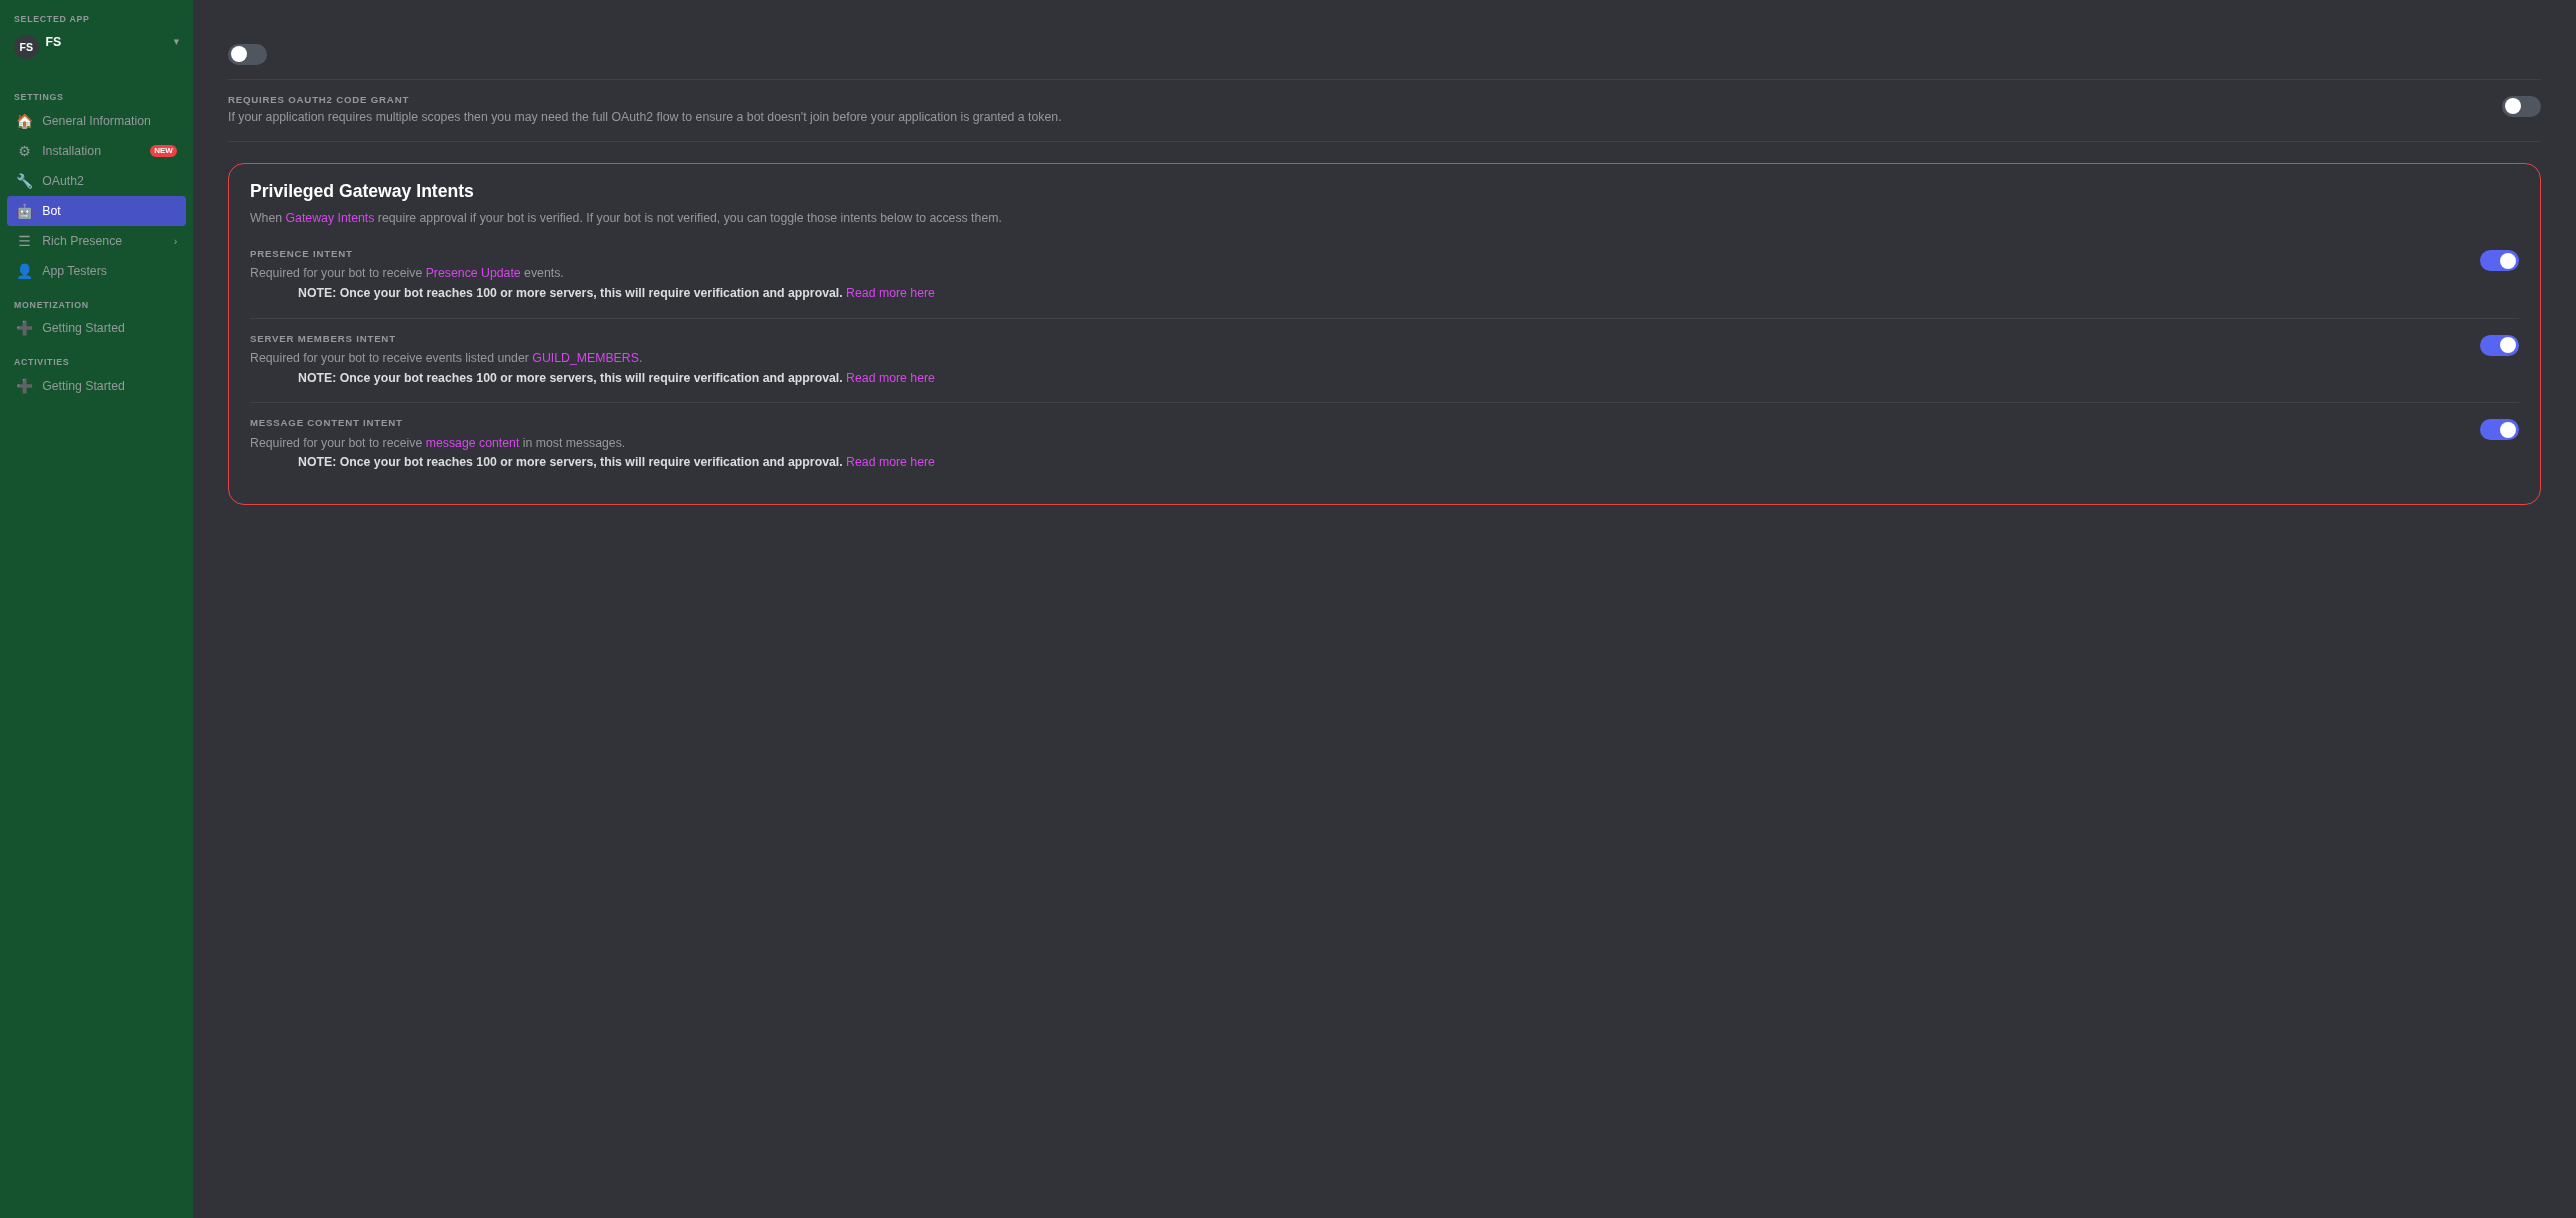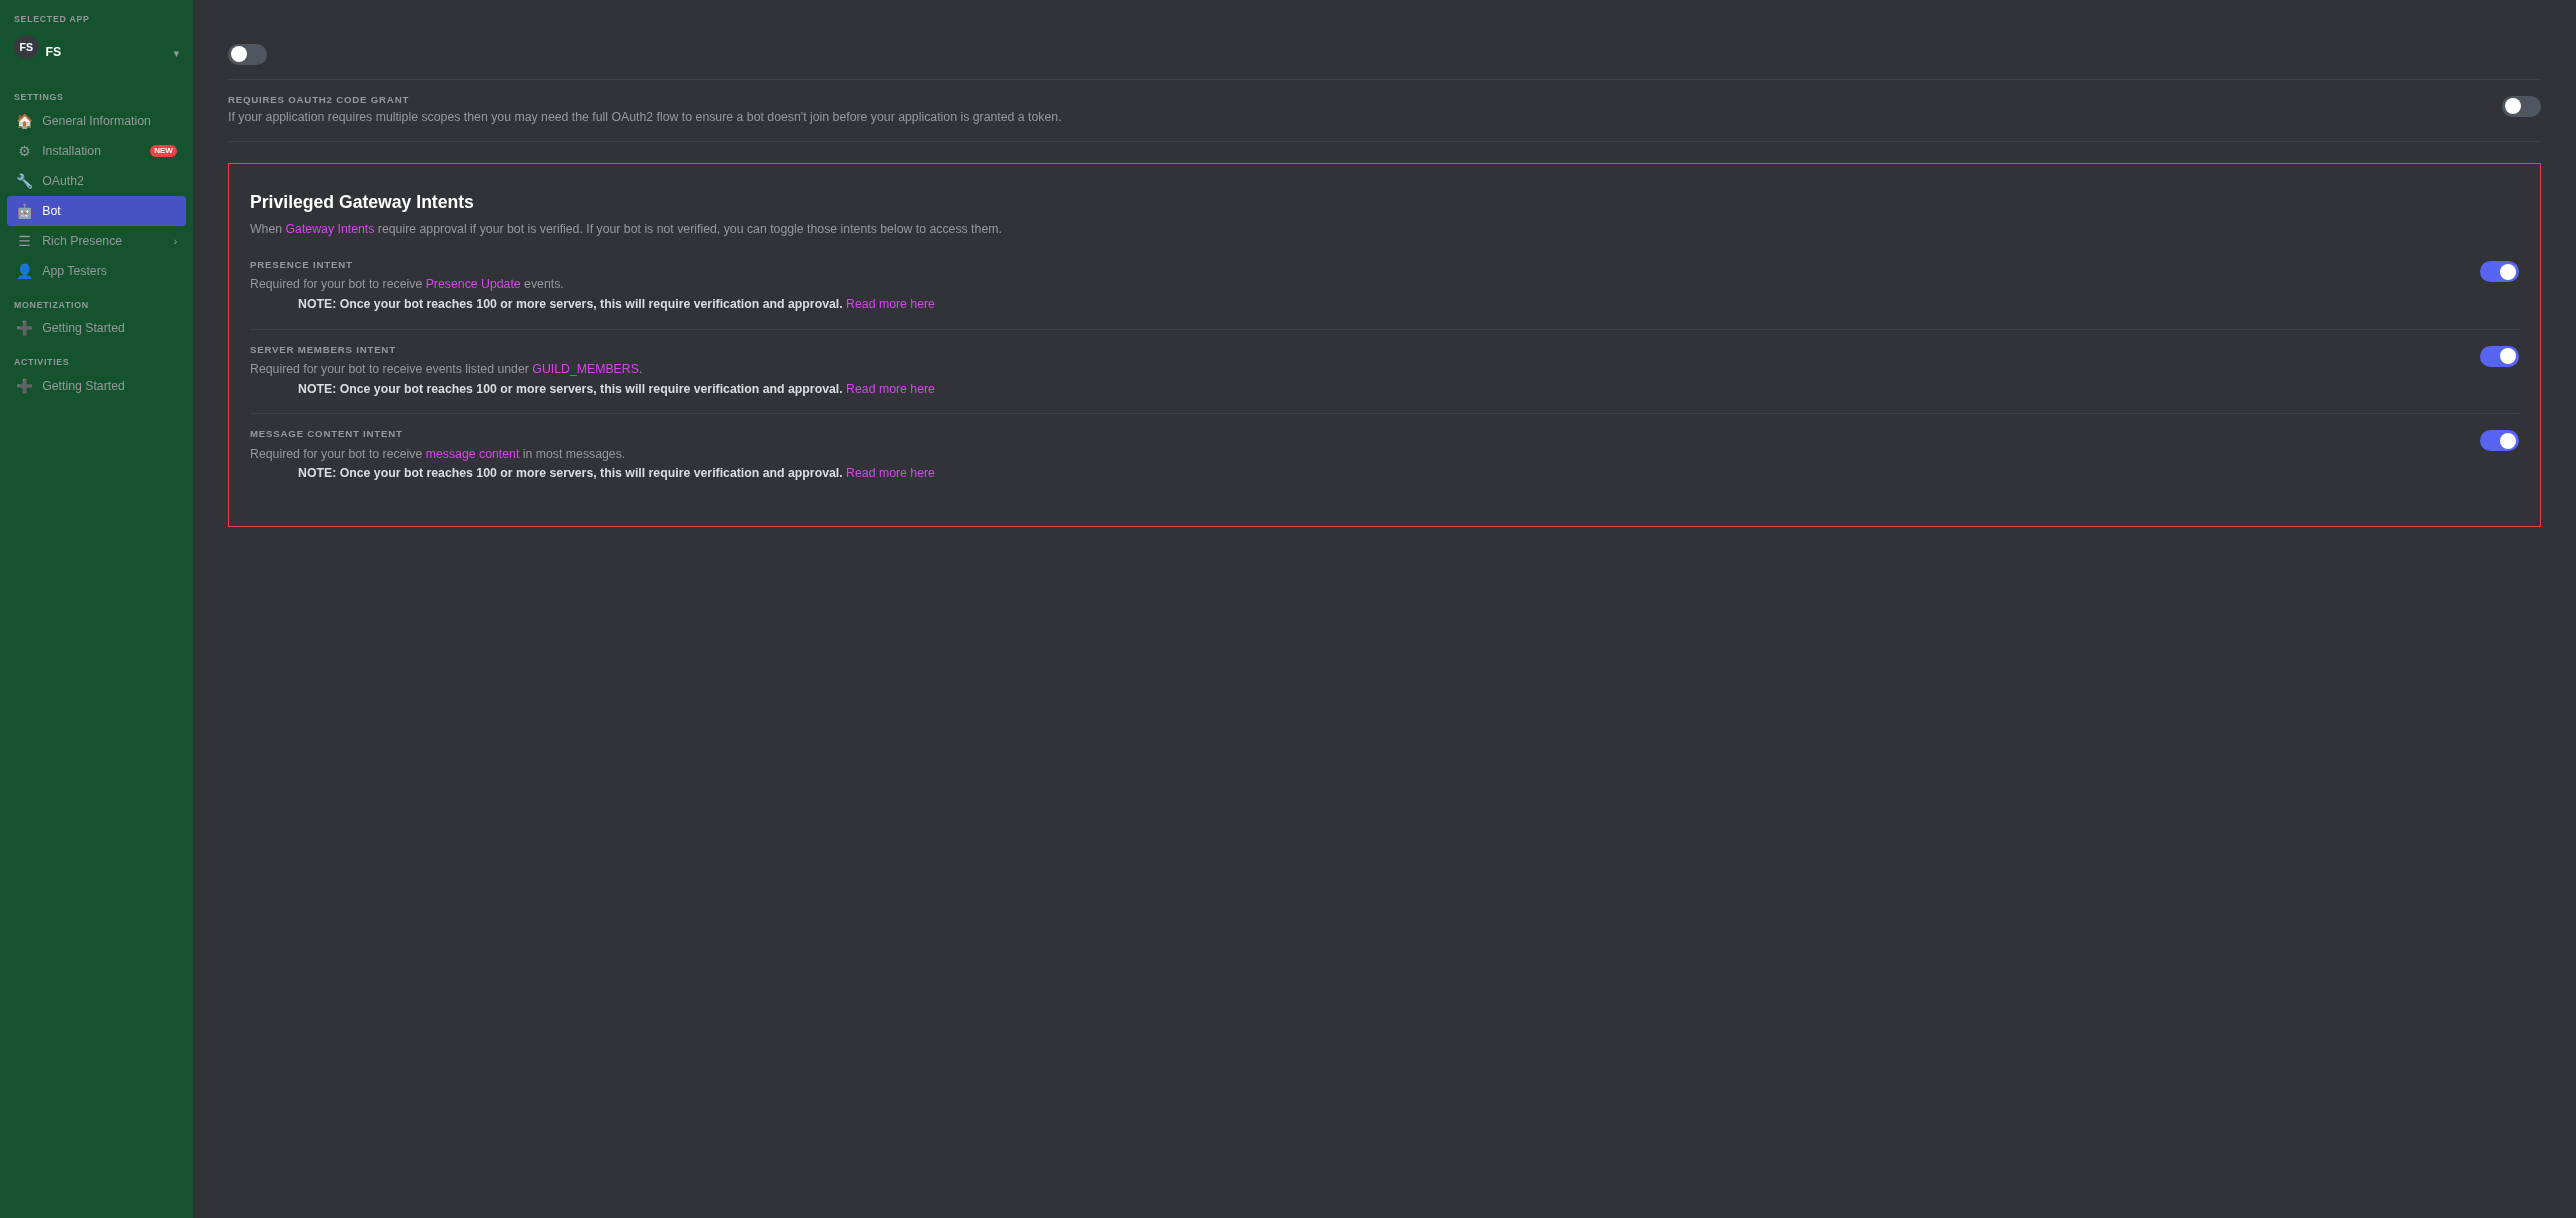--- a/index.html
+++ b/index.html
@@ -28,21 +28,21 @@
       font-size: 8.8px;
       font-weight: 700;
       color: #96989d;
       letter-spacing: 0.08em;
       padding: 0 7px 5.3px 7px;
       text-transform: uppercase;
     }
 
     .app-selector {
       display: flex;
-      align-items: flex-end;
+      align-items: flex-start;
       gap: 7px;
       padding: 5.3px 7px;
       border-radius: 3.5px;
       cursor: pointer;
       margin-bottom: 14px;
     }
 
     .app-avatar {
       width: 24.6px;
       height: 24.6px;
@@ -180,22 +180,22 @@
       position: absolute;
       top: 2.6px;
       transition: left 0.2s;
     }
     .toggle.off .toggle-knob { left: 2.6px; }
     .toggle.on .toggle-knob { left: 20px; }
 
     
     .gateway-box {
       border: 1.8px solid #ed4245;
-      border-radius: 0;
-      padding: 28px 21px;
+      border-radius: 16px;
+      padding: 17px 21px;
       margin-top: 21px;
     }
 
     .gateway-title {
       font-size: 17.6px;
       font-weight: 700;
       color: #fff;
       margin-bottom: 7px;
     }
 

